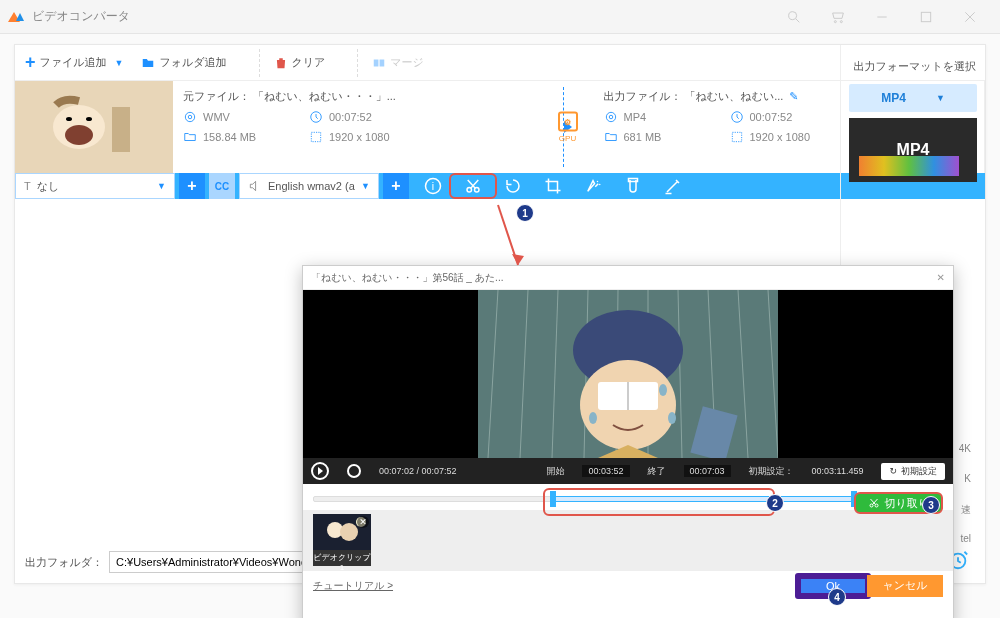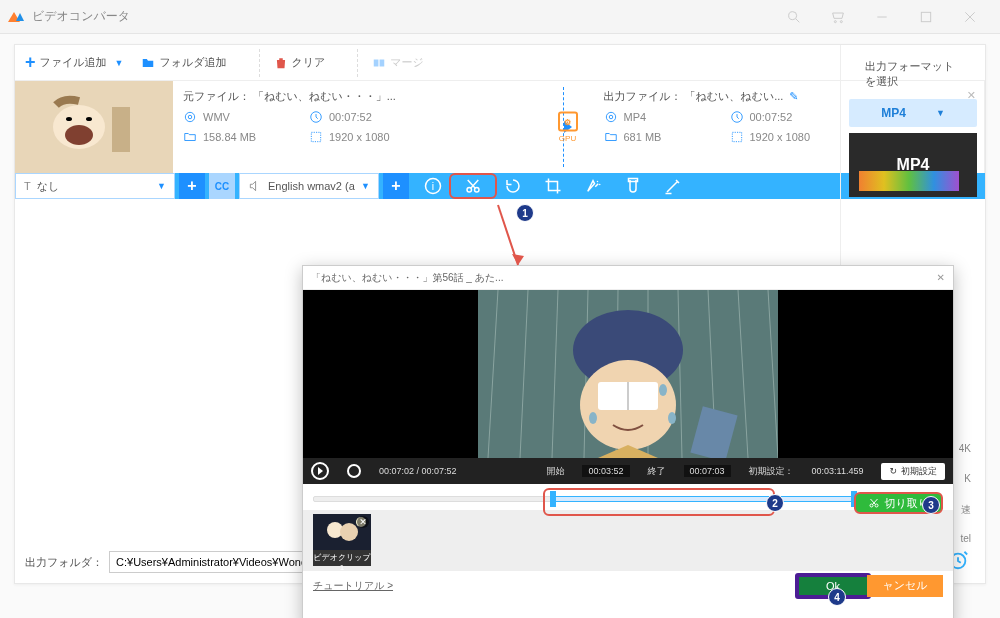--- a/index.html
+++ b/index.html
@@ -51,21 +51,21 @@
   .sqbtn{ width:26px;height:26px;background:#1e90ff;display:flex;align-items:center;justify-content:center;margin-right:4px; cursor:pointer;}
   .sqbtn.cc{background:#aad6ff;color:#1e90ff;font-weight:bold;font-size:10px;}
   .bluebar .editicon{ width:40px; display:flex;align-items:center;justify-content:center; cursor:pointer;}
   .editicon svg{width:18px;height:18px;fill:#fff;}
   .cut-highlight{ position:relative;}
   .cut-highlight::before{ content:''; position:absolute; left:-4px;top:-4px;right:-4px;bottom:-4px; border:2px solid #e0564b; border-radius:6px;}
   .caret-dn{ font-size:9px;color:#1e90ff;}
   
   
   .rightpanel{ position:absolute; right:0; top:0; width:145px; height:100%; border-left:1px solid #eee; padding:8px;}
-  .rp-title{ font-size:11px; color:#555; margin:6px 16px 10px;}
+  .rp-title{ font-size:11px; color:#555; margin:6px 1px 10px;text-align:right;}
   .fmt-sel{ height:28px; background:#d6ebff; color:#1e7fd8; display:flex;align-items:center;justify-content:center; gap:30px; border-radius:2px; font-size:12px; font-weight:bold; cursor:pointer;margin-bottom:6px;}
   .fmt-card{ height:64px; background:#2a2a2a; display:flex;align-items:center;justify-content:center; color:#fff; font-weight:bold; font-size:16px; position:relative;margin-bottom:10px;}
   .fmt-card::after{content:'';position:absolute;left:10px;bottom:6px;width:100px;height:20px;background:linear-gradient(90deg,#f08030,#e0c020,#60c040,#3090e0,#a050d0);}
   .reso-tag{ position:absolute; right:14px; color:#888; font-size:10px;}
   .rt4k{top:398px;} .rtK{top:428px;} .rtfast{top:458px;} .rtintel{top:488px;}
   .alarm{ position:absolute; right:16px; bottom:12px; width:22px;height:22px;color:#34b3ff;}
   
   
   .outrow{ position:absolute; left:10px; bottom:10px; display:flex; align-items:center; gap:6px; color:#555;}
   .outrow input{ width:308px; height:22px; border:1px solid #ccc; padding:0 6px; font-size:11px;}
@@ -88,21 +88,21 @@
   .handle{ position:absolute; top:-6px; width:6px; height:16px; background:#34b3ff;}
   .handle.l{left:38%;transform:translateX(-50%);} .handle.r{right:14%;transform:translateX(50%);}
   .redbox{ position:absolute; left:240px; top:4px; width:232px; height:28px; border:2px solid #e0564b; border-radius:6px;}
   .cutbtn{ position:absolute; right:10px; top:8px; height:22px; padding:0 12px; background:#2fbb3c; color:#fff; display:flex;align-items:center;gap:4px; border-radius:3px; font-size:11px; border:2px solid #e0564b; border-radius:6px;}
   .cliprow{ height:60px; background:#eee; padding:4px 10px; display:flex; gap:6px;}
   .clip{ width:58px; height:52px; background:#333;color:#fff; font-size:8px; text-align:center; position:relative;}
   .clip svg{width:58px;height:36px;}
   .clip .x{position:absolute;right:2px;top:2px;width:12px;height:12px;background:rgba(0,0,0,.5);border-radius:50%;font-size:9px;line-height:12px;}
   .btmrow{ height:30px; display:flex; align-items:center; padding:0 10px; border-top:1px solid #eee;}
   .tutlink{ color:#666; text-decoration:underline; font-size:10px;}
-  .okbtn{ margin-left:auto; width:76px;height:26px;background:#15803d;color:#fff;display:flex;align-items:center;justify-content:center;font-size:11px; border:4px solid #4c1d95; border-radius:3px;}
+  .okbtn{ margin-left:auto; width:76px;height:26px;background:#3b82f6;color:#fff;display:flex;align-items:center;justify-content:center;font-size:11px; border:6px solid #4c1d95; border-radius:3px;}
   .cancelbtn{ width:76px;height:22px;background:#ff9830;color:#fff;display:flex;align-items:center;justify-content:center;font-size:11px;margin-left:-4px;}
   
   
   .num{ position:absolute; width:18px;height:18px;border-radius:50%;background:#1e3a8a;color:#fff;font-size:10px;font-weight:bold;display:flex;align-items:center;justify-content:center;border:1px solid #fff;z-index:20;}
   .arrow-red{ position:absolute; z-index:15;}
 </style>
 </head>
 <body>
 
 <div class="titlebar">

